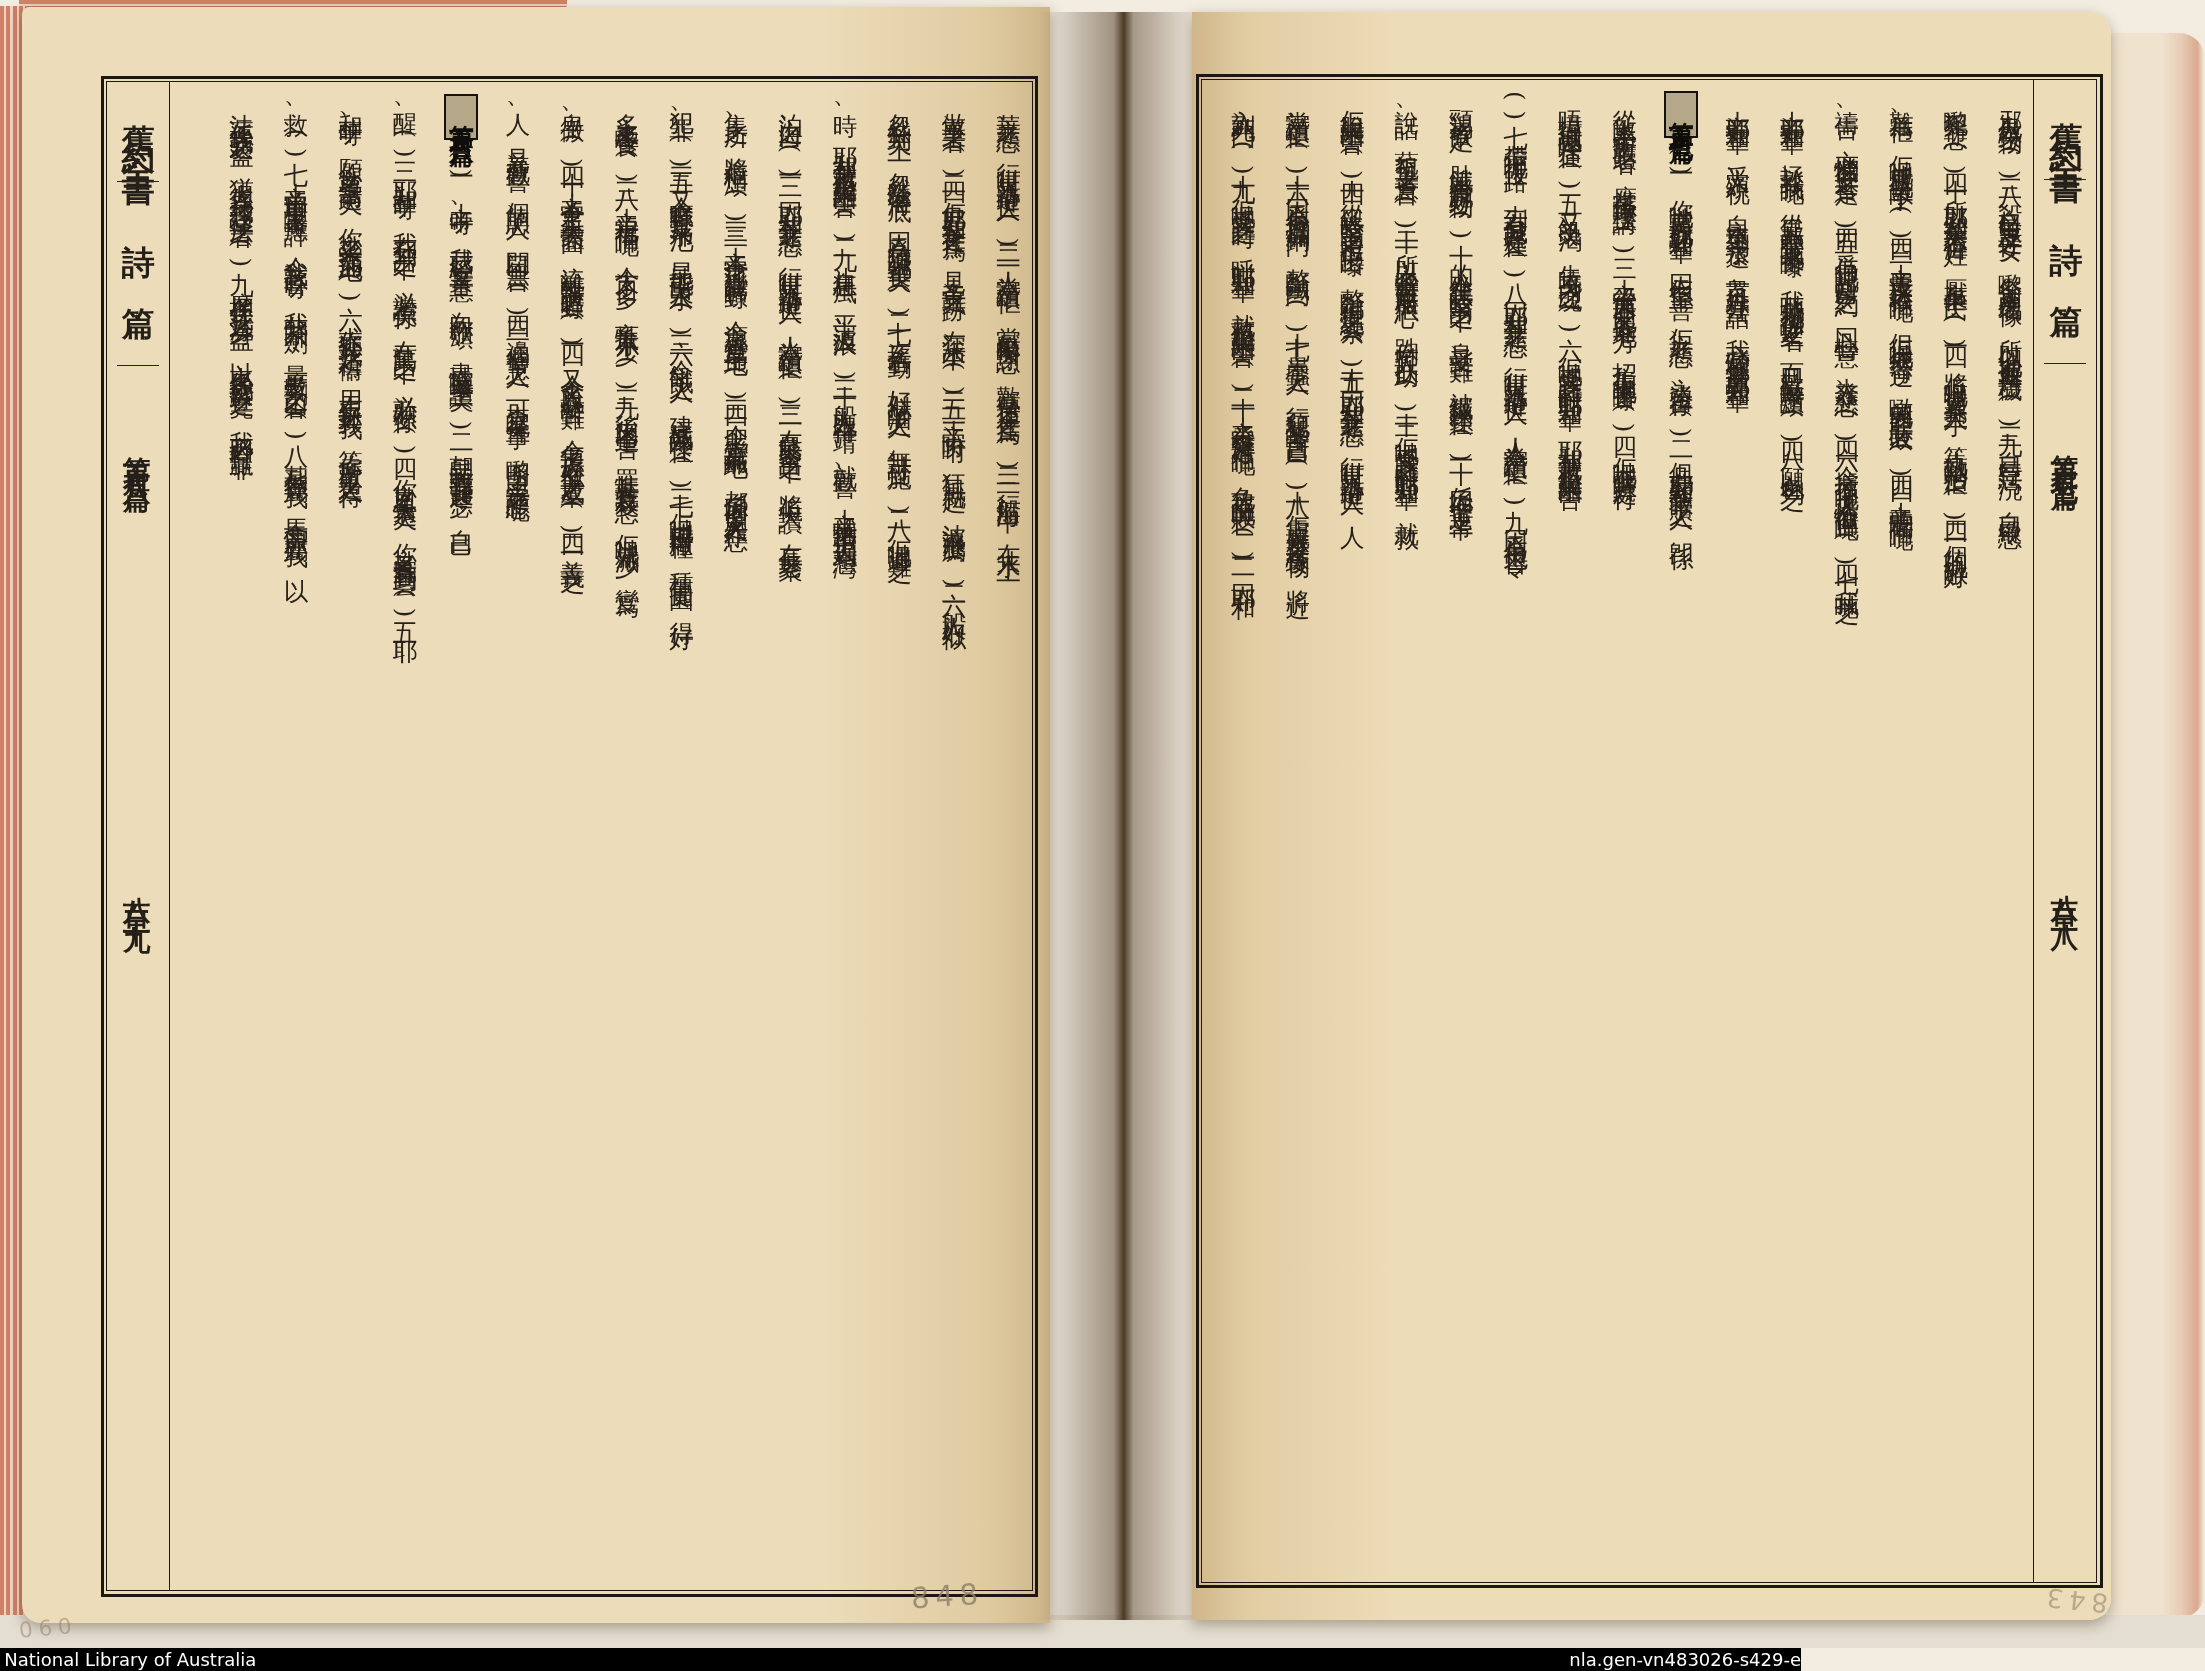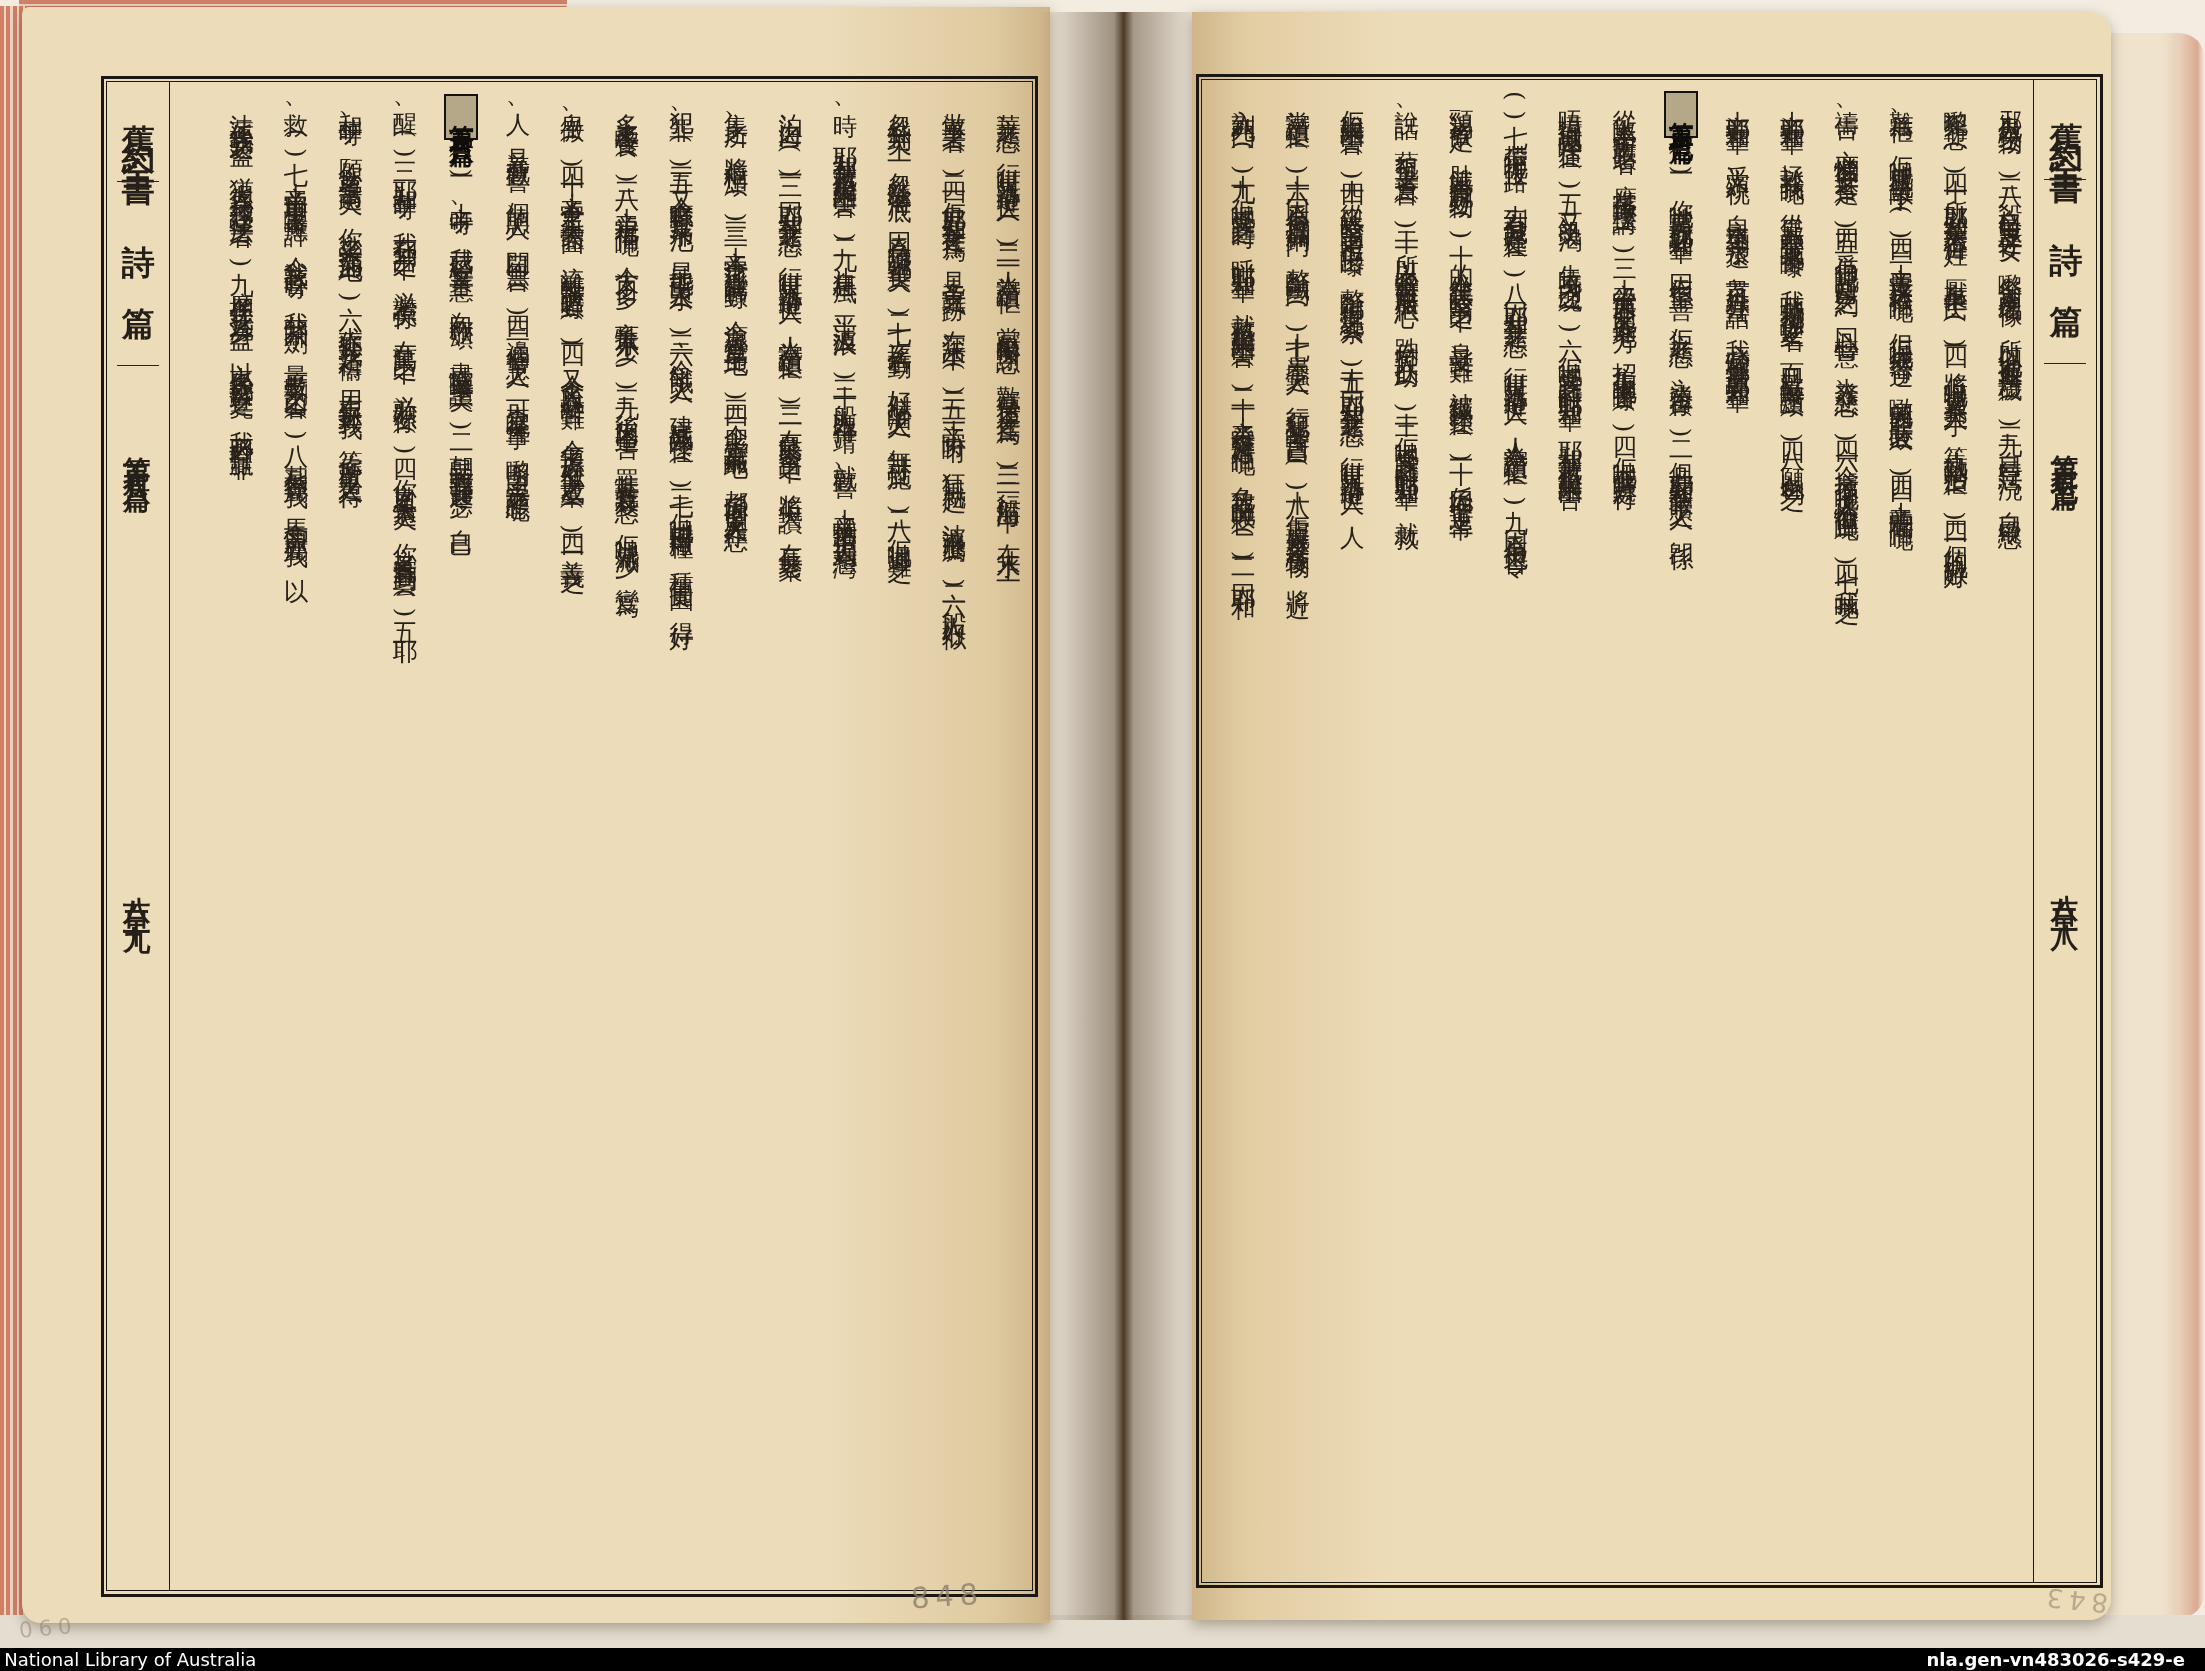--- a/index.html
+++ b/index.html
@@ -55,25 +55,25 @@
     padding:8.7px 0;margin-bottom:8.7px;font-weight:700;color:#100e0b;}
 
   
   .pencil{position:absolute;font-family:"DejaVu Sans","Liberation Sans",sans-serif;
     color:#8d7f6c;letter-spacing:5.8px;}
   .pencil-center{left:911px;top:1579px;font-size:29px;transform:rotate(-4deg);opacity:.8;}
   .pencil-right{left:2041px;top:1585px;font-size:26px;transform:rotate(186deg);opacity:.55;}
   .pencil-corner{left:13px;top:1615px;font-size:21.6px;transform:rotate(175deg);opacity:.5;}
 
   
-  .bar{position:absolute;left:0;top:1648px;width:2205px;height:23px;background:#000;
+  .bar{position:absolute;left:0;top:1648px;width:1801px;height:23px;background:#000;
     display:flex;justify-content:space-between;align-items:center;}
   .bar span{color:#fff;font-family:"DejaVu Sans","Liberation Sans",sans-serif;
     font-size:18px;line-height:23px;}
-  .bar .l{margin-left:4.3px;} .bar .r{margin-right:20px;font-weight:bold;}
+  .bar .l{margin-left:4.3px;} .bar .r{margin-right:0;}
 </style>
 </head>
 <body>
 
 <div class="edge-top"></div>
 <div class="edge-left"></div>
 <div class="edge-right"></div>
 <div class="below-book"></div>
 
 <div class="page page-left">

